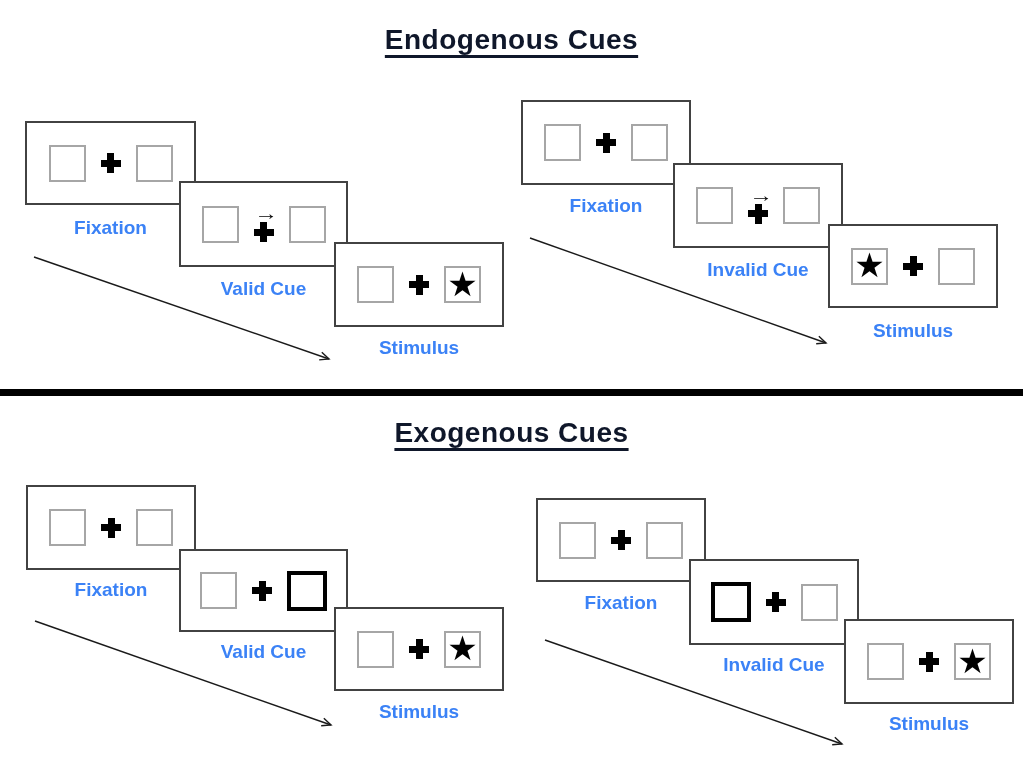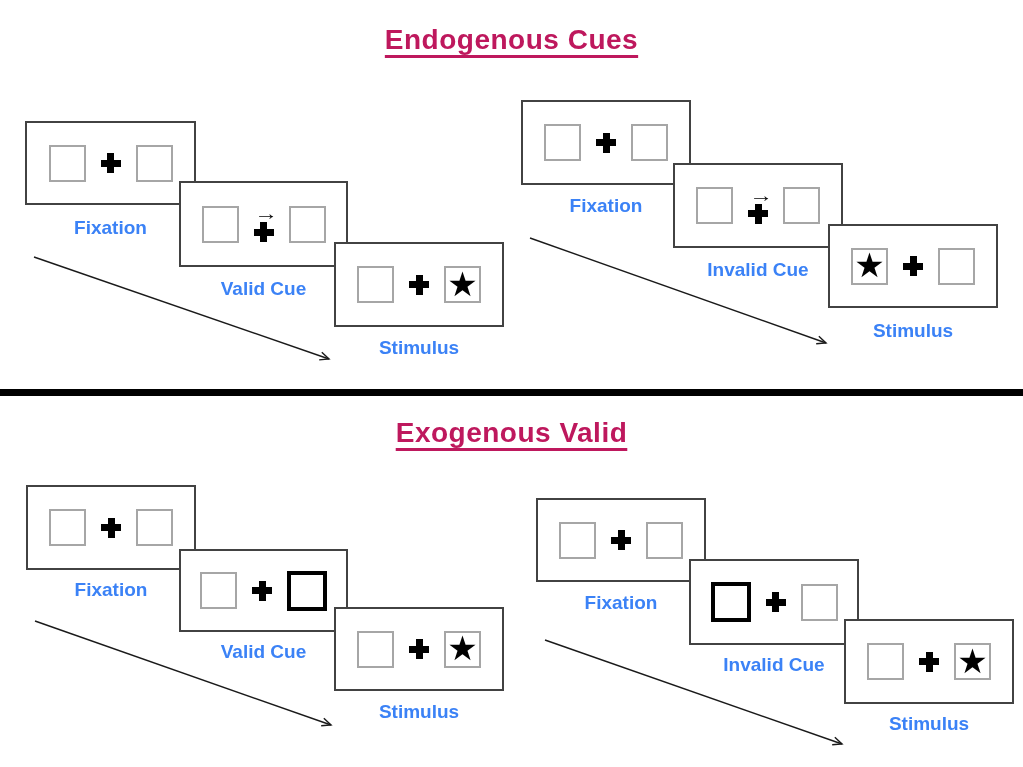--- a/index.html
+++ b/index.html
@@ -6,21 +6,21 @@
   .stage{
     position:relative;
     width:1023px;height:767px;
     background:#ffffff;
     font-family:"Liberation Sans", sans-serif;
     overflow:hidden;
   }
   .title{
     position:absolute;left:0;width:100%;
     text-align:center;
-    font-size:28px;font-weight:700;color:#be185d;
+    font-size:28px;font-weight:700;color:#0f172a;
     text-decoration:underline;
     text-decoration-thickness:3px;
     text-underline-offset:6px;
     letter-spacing:0.5px;
   }
   .divider{
     position:absolute;left:0;top:389px;width:100%;height:7px;
     background:#000;
   }
   .arrows{
@@ -85,21 +85,21 @@
       </marker>
     </defs>
     <line x1="34" y1="257" x2="329" y2="359" stroke="#1a1a1a" stroke-width="1.4" marker-end="url(#ah)"></line>
     <line x1="530" y1="238" x2="826" y2="343" stroke="#1a1a1a" stroke-width="1.4" marker-end="url(#ah)"></line>
     <line x1="35" y1="621" x2="331" y2="725" stroke="#1a1a1a" stroke-width="1.4" marker-end="url(#ah)"></line>
     <line x1="545" y1="640" x2="842" y2="744" stroke="#1a1a1a" stroke-width="1.4" marker-end="url(#ah)"></line>
   </svg>
 
   <div class="title" style="top:24px">Endogenous Cues</div>
   <div class="divider"></div>
-  <div class="title" style="top:417px">Exogenous Valid</div>
+  <div class="title" style="top:417px">Exogenous Cues</div>
 
   <div>
     <div class="panel" style="left:25px;top:121px;width:171px;height:84px">
       <div class="sq"></div>
       <div class="plus"></div>
       <div class="sq"></div>
     </div>
     <div class="plabel" style="left:25px;top:216px;width:171px">Fixation</div>
 
     <div class="panel" style="left:179px;top:181px;width:169px;height:86px">

